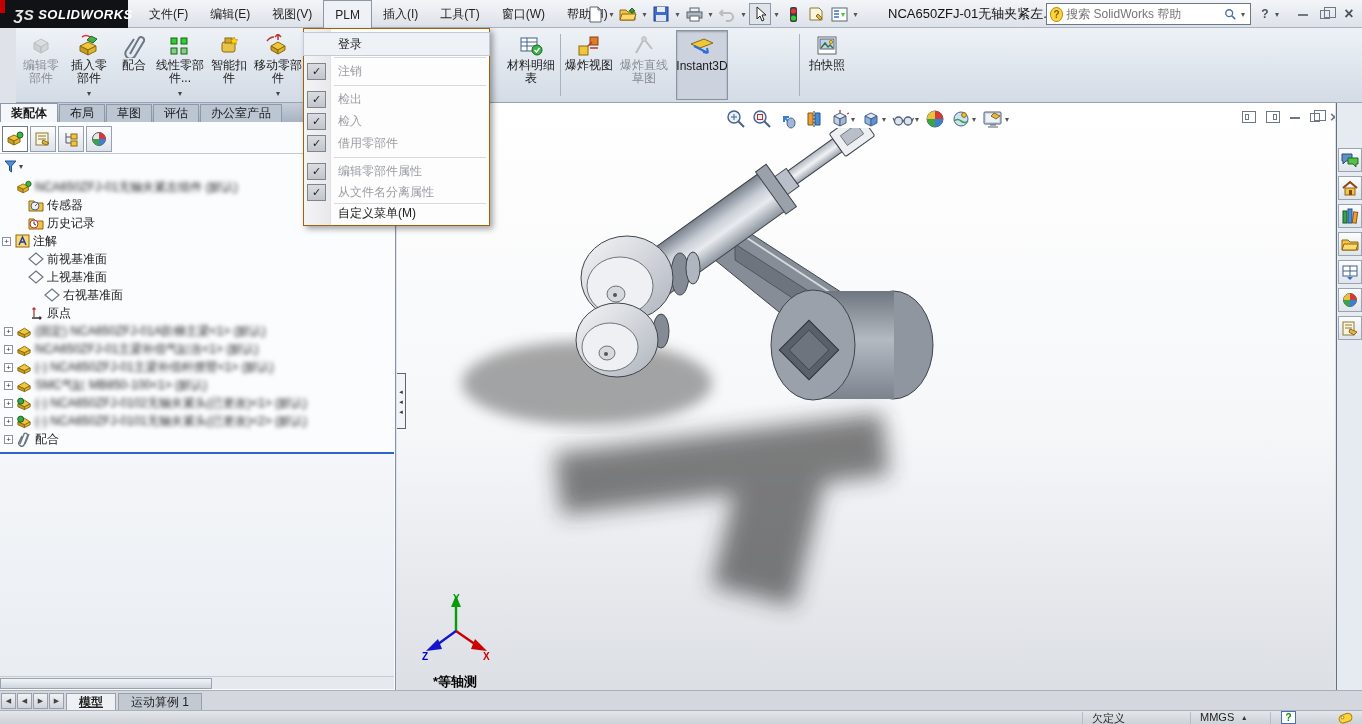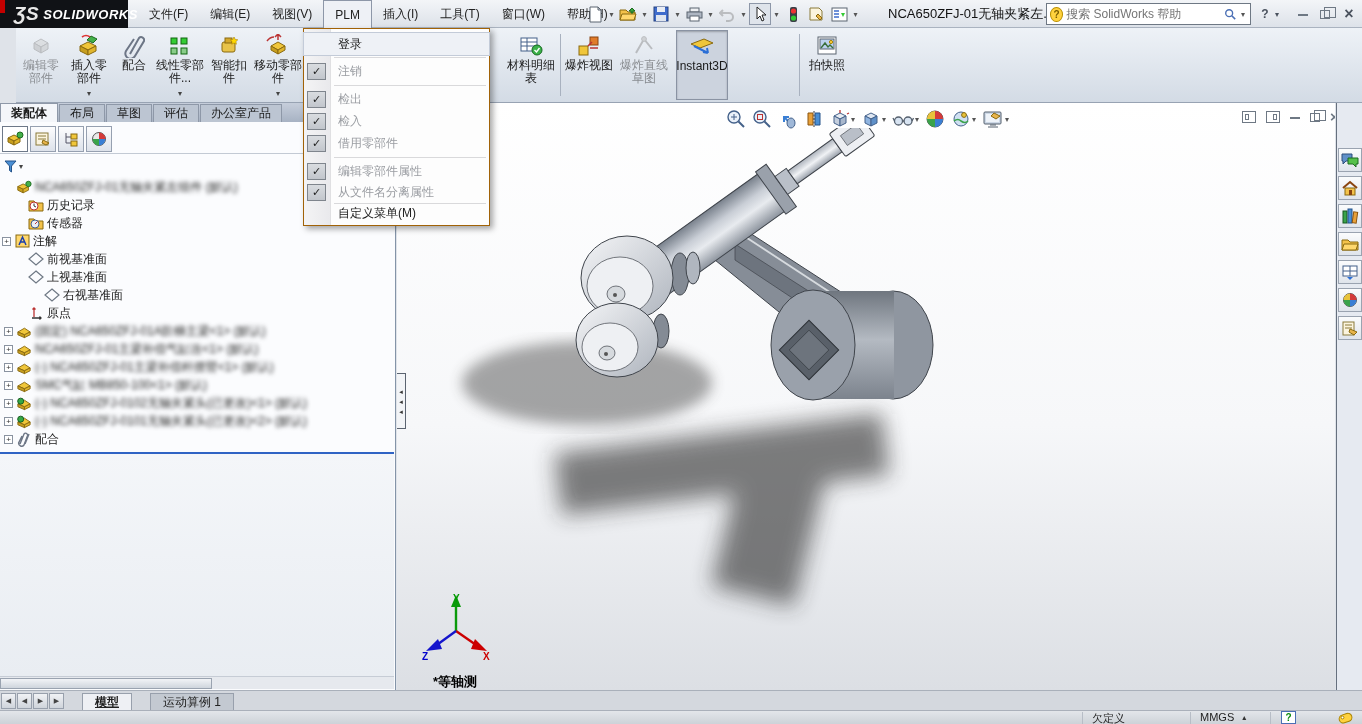--- a/index.html
+++ b/index.html
@@ -7,21 +7,21 @@
   body { font-family:"Liberation Sans","DejaVu Sans",sans-serif; font-size:12px; color:#222;
          background:#dfe3e9; position:relative; }
   .abs { position:absolute; }
 
   
   #titlebar { left:0; top:0; width:1362px; height:28px;
     background:linear-gradient(#f3f5f8,#dde2e9); border-bottom:1px solid #aab3c0; z-index:30; }
   #logo { left:0; top:0; width:128px; height:28px; background:#101216; color:#fff;
     display:flex; align-items:center; padding-left:14px; font-weight:bold; font-style:italic;
     letter-spacing:.5px; font-size:13px; }
-  #logo .ds { color:#e8e8e8; font-size:19px; margin-right:4px; font-style:italic; }
+  #logo .ds { color:#e8e8e8; font-size:15px; margin-right:4px; font-style:italic; }
   #corner-artifact { left:0; top:0; width:5px; height:13px; background:#c40000; }
   .menu-row { left:138px; top:0; height:28px; display:flex; align-items:stretch; }
   .menu-item { padding:0 11px; display:flex; align-items:center; cursor:default; }
   .menu-item.open { background:#eef1f6; border:1px solid #8d97a8; border-bottom:none; }
   #pin-icon { width:18px; display:flex; align-items:center; justify-content:center; }
 
   .qat { left:584px; top:2px; height:24px; display:flex; align-items:center; gap:1px; }
   .qat-btn { width:22px; height:22px; display:flex; align-items:center; justify-content:center; }
   .qat-dd { width:9px; font-size:8px; color:#555; text-align:center; }
   .qat-btn.pressed { border:1px solid #8d97a8; background:#dfe4eb; }
@@ -129,21 +129,21 @@
   .tp-btn { position:absolute; left:1px; width:24px; height:24px; border:1px solid #9aa3b0;
     background:linear-gradient(#fbfcfd,#dfe4eb); display:flex; align-items:center; justify-content:center; }
 
   
   #bottombar { left:0; top:690px; width:1362px; height:20px; background:#d4d8de;
     border-top:1px solid #a9b0ba; display:flex; align-items:stretch; }
   .bnav { width:15px; height:16px; margin-top:2px; border:1px solid #98a0ac;
     background:linear-gradient(#f0f2f5,#cfd4db); font-size:7px; color:#444;
     display:flex; align-items:center; justify-content:center; margin-left:1px; }
   .btab { padding:0 12px; display:flex; align-items:center; font-size:12px; border:1px solid #98a0ac;
-    border-bottom:none; background:#c3c9d1; margin-left:18px; margin-top:2px; color:#222; }
+    border-bottom:none; background:#c3c9d1; margin-left:2px; margin-top:2px; color:#222; }
   .btab.active { background:#eef0f4; font-weight:bold; text-decoration:underline; }
 
   
   #statusbar { left:0; top:710px; width:1362px; height:14px; background:linear-gradient(#e3e6ea,#cdd2d8);
     border-top:1px solid #aab0ba; font-size:11px; color:#222; }
   #status-state { position:absolute; left:1092px; top:0; }
   #status-units { position:absolute; left:1200px; top:0; display:flex; gap:8px; align-items:center; }
   #status-units .ua { font-size:8px; color:#333; }
   #status-help { position:absolute; left:1281px; top:0px; width:15px; height:13px; background:#fff;
     border:1px solid #4a6fb5; color:#0a8a0a; font-weight:bold; font-size:10px; text-align:center; line-height:12px; }
@@ -467,36 +467,36 @@
             <circle cx="14" cy="4" r="3" fill="#44b04a" stroke="#1d6b20"></circle>
           </svg>
         </span>
       <span class="tlbl blur">NCA650ZFJ-01无轴夹紧左组件 (默认)</span>
     </div>
     <div class="trow" style="padding-left:16px;">
       <span class="noexp"></span>
       <span class="ticon">
           <svg width="16" height="14" viewBox="0 0 16 14">
             <path d="M1 3 h5 l1.5 2 h7.5 v8 h-14 z" fill="#f3c24a" stroke="#8a6a10"></path>
+            <circle cx="7" cy="8" r="4" fill="#e8eef6" stroke="#44618a"></circle>
+            <path d="M7 8 L9.5 5.5" stroke="#b33"></path>
+          </svg>
+        </span>
+      <span class="tlbl">传感器</span>
+    </div>
+    <div class="trow" style="padding-left:16px;">
+      <span class="noexp"></span>
+      <span class="ticon">
+          <svg width="16" height="14" viewBox="0 0 16 14">
+            <path d="M1 3 h5 l1.5 2 h7.5 v8 h-14 z" fill="#f3c24a" stroke="#8a6a10"></path>
             <circle cx="6" cy="8" r="4" fill="#fff" stroke="#b33"></circle>
             <path d="M6 5.5 v2.5 l2 1" fill="none" stroke="#333"></path>
           </svg>
         </span>
       <span class="tlbl">历史记录</span>
-    </div>
-    <div class="trow" style="padding-left:16px;">
-      <span class="noexp"></span>
-      <span class="ticon">
-          <svg width="16" height="14" viewBox="0 0 16 14">
-            <path d="M1 3 h5 l1.5 2 h7.5 v8 h-14 z" fill="#f3c24a" stroke="#8a6a10"></path>
-            <circle cx="7" cy="8" r="4" fill="#e8eef6" stroke="#44618a"></circle>
-            <path d="M7 8 L9.5 5.5" stroke="#b33"></path>
-          </svg>
-        </span>
-      <span class="tlbl">传感器</span>
     </div>
     <div class="trow" style="padding-left:2px;">
       <span class="exp">+</span>
       <span class="ticon">
           <svg width="15" height="14" viewBox="0 0 15 14">
             <rect x="1" y="1" width="13" height="12" fill="#ffd86e" stroke="#8a6a10"></rect>
             <path d="M4 11 L7.5 3 L11 11 M5.5 8 h4" fill="none" stroke="#1b3fae" stroke-width="1.5"></path>
           </svg>
         </span>
       <span class="tlbl">注解</span>

